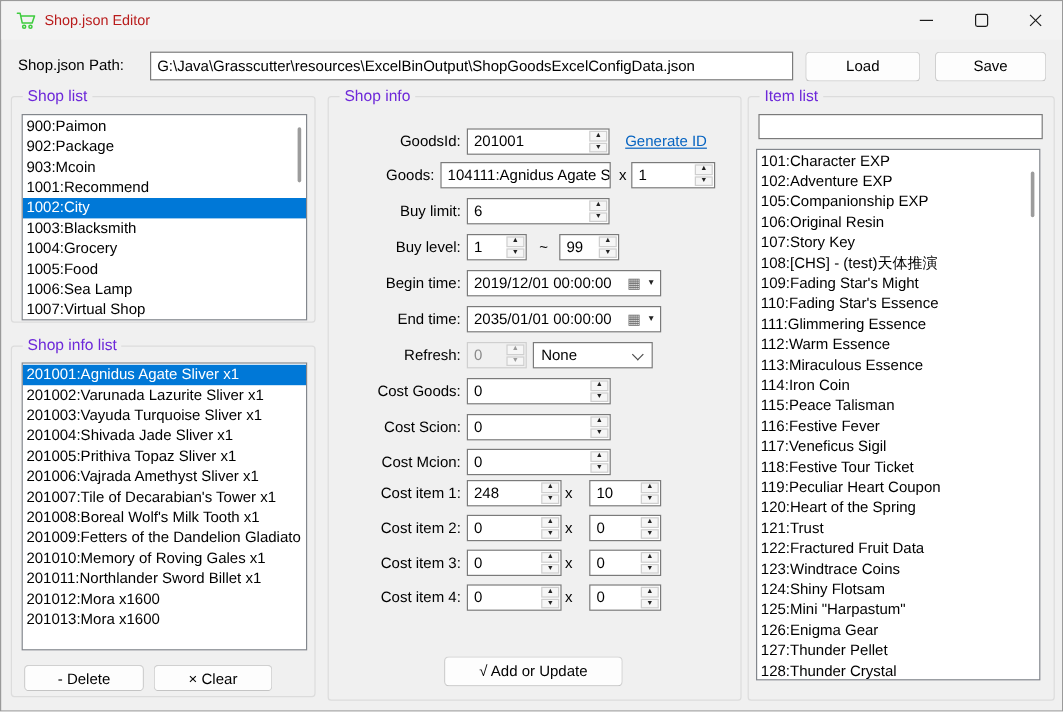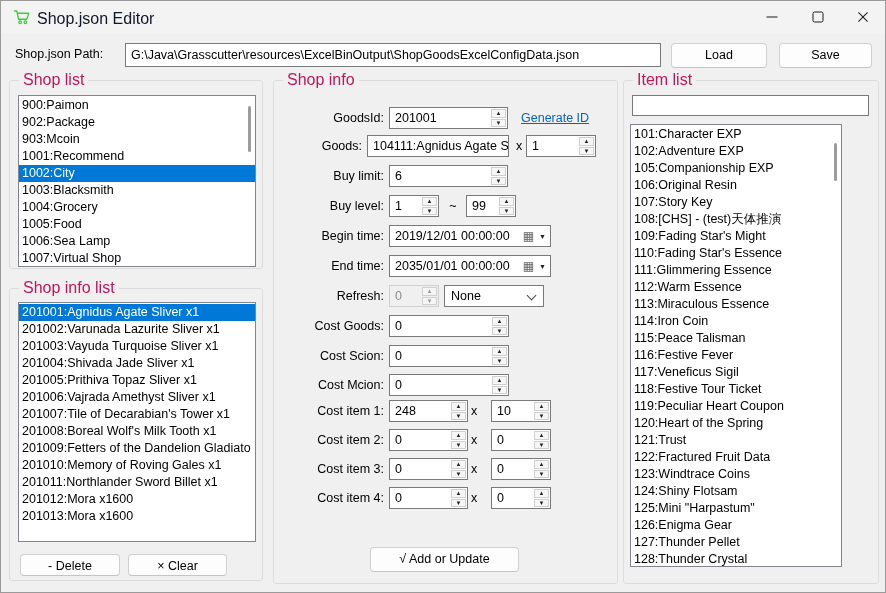--- a/index.html
+++ b/index.html
@@ -2,37 +2,37 @@
 <html><head>
 <meta charset="utf-8">
 <style>
   html,body{margin:0;padding:0;}
   body{font-family:"Liberation Sans","DejaVu Sans",sans-serif;background:#e8e8e8;}
   .window{position:relative;width:884px;height:591px;background:#f0f0f0;border:1px solid #9a9a9a;overflow:hidden;}
 
   
   .titlebar{position:absolute;left:0;top:0;width:100%;height:32px;background:#f3f3f3;}
   .app-icon{position:absolute;left:12px;top:7px;width:18px;height:18px;}
-  .app-title{position:absolute;left:36px;top:9px;font-size:16px;color:#0f172a;white-space:nowrap;}
+  .app-title{position:absolute;left:36px;top:9px;font-size:12px;color:#b91c1c;white-space:nowrap;}
   .tb-btn{position:absolute;top:0;height:32px;width:44px;}
   .tb-btn .g{position:absolute;left:50%;top:50%;}
   .ic-min{width:11px;height:1px;background:#1a1a1a;transform:translate(-50%,-50%);}
   .ic-max{width:9px;height:9px;border:1px solid #1a1a1a;border-radius:2px;transform:translate(-50%,-50%);}
   .ic-close-a,.ic-close-b{width:13px;height:1px;background:#1a1a1a;}
   .ic-close-a{transform:translate(-50%,-50%) rotate(45deg);}
   .ic-close-b{transform:translate(-50%,-50%) rotate(-45deg);}
 
   
   .tbox{position:absolute;box-sizing:border-box;background:#fff;border:1px solid #7a7a7a;font-size:12.5px;color:#000;
         padding:0 0 0 5px;line-height:21px;white-space:nowrap;overflow:hidden;font-family:inherit;}
   input.tbox{padding:0 0 0 5px;outline:none;}
   .btn{position:absolute;box-sizing:border-box;background:#fdfdfd;border:1px solid #d0d0d0;border-bottom-color:#c4c4c4;
        border-radius:4px;font-size:12.5px;color:#000;text-align:center;line-height:22px;cursor:default;}
   .groupbox{position:absolute;border:1px solid #dcdcdc;border-radius:3px;box-sizing:border-box;}
-  .gb-label{position:absolute;top:-9px;left:9px;background:#f0f0f0;padding:0 4px;font-size:16px;color:#be185d;line-height:16px;}
+  .gb-label{position:absolute;top:-9px;left:9px;background:#f0f0f0;padding:0 4px;font-size:13px;color:#6d28d9;line-height:16px;}
   .listbox{position:absolute;box-sizing:border-box;background:#fff;border:1px solid #82868c;overflow:hidden;padding-top:1px;}
   .lrow{height:17px;line-height:17px;padding-left:3px;font-size:12.5px;color:#000;white-space:nowrap;overflow:hidden;}
   .lrow.selected{background:#0078d7;color:#fff;}
   .vthumb{position:absolute;width:3px;background:#9c9c9c;border-radius:2px;}
 
   .spinbox{position:absolute;box-sizing:border-box;height:22px;background:#fff;border:1px solid #7a7a7a;padding-left:39px;}
   .spinval{position:absolute;left:5px;right:17px;top:0;line-height:20px;font-size:12.5px;color:#000;white-space:nowrap;overflow:hidden;}
   .spinbtns{position:absolute;right:1px;top:1px;bottom:1px;width:15px;display:flex;flex-direction:column;}
   .spinbtns i{flex:1;background:#f6f6f6;border:1px solid #cfcfcf;margin-bottom:1px;position:relative;box-sizing:border-box;}
   .spinbtns i:last-child{margin-bottom:0;}
@@ -337,21 +337,21 @@
           </span>
         </div>
       </div>
 
     <div class="btn" style="left:96px;top:466px;width:149px;height:25px;line-height:23px">√ Add or Update</div>
   </div>
 
   <div class="groupbox" style="left:622px;top:79px;width:256px;height:504px">
     <span class="gb-label">Item list</span>
     <input class="tbox" style="left: 8px; top: 14px; width: 237px; height: 21px;" value="">
-    <div class="listbox" style="left:6px;top:43px;width:212px;height:443px">
+    <div class="listbox" style="left:6px;top:43px;width:237px;height:443px">
 
       <span class="vthumb" style="right:4px;top:18px;height:38px"></span>
     <div class="lrow">101:Character EXP</div>
         <div class="lrow">102:Adventure EXP</div>
         <div class="lrow">105:Companionship EXP</div>
         <div class="lrow">106:Original Resin</div>
         <div class="lrow">107:Story Key</div>
         <div class="lrow">108:[CHS] - (test)天体推演</div>
         <div class="lrow">109:Fading Star's Might</div>
         <div class="lrow">110:Fading Star's Essence</div>

